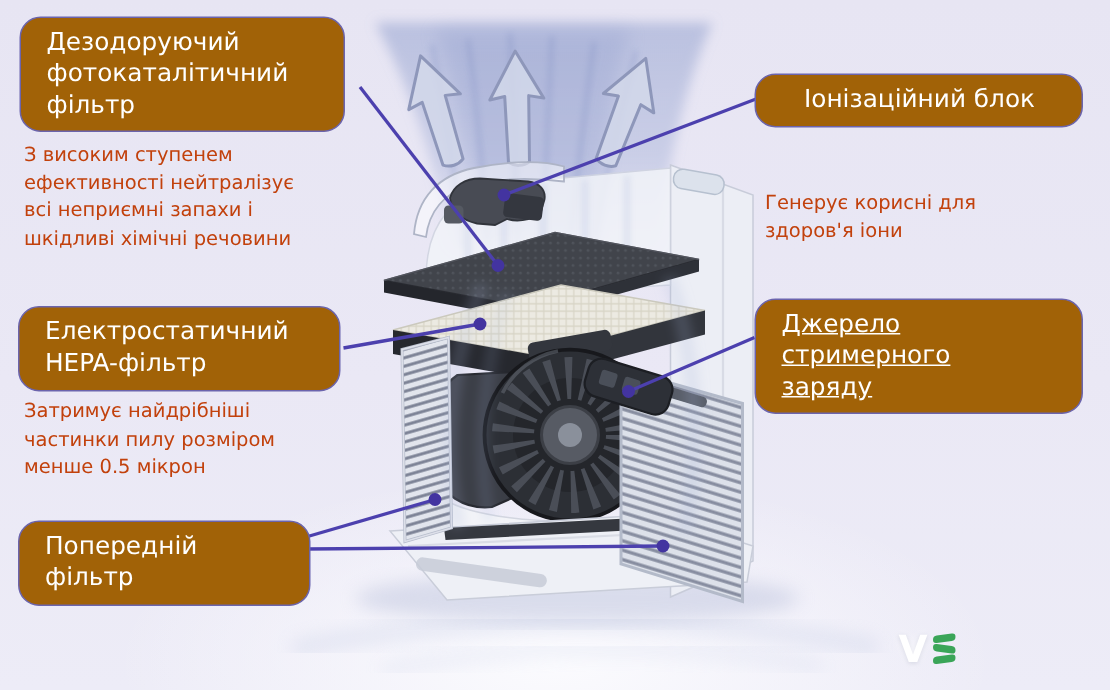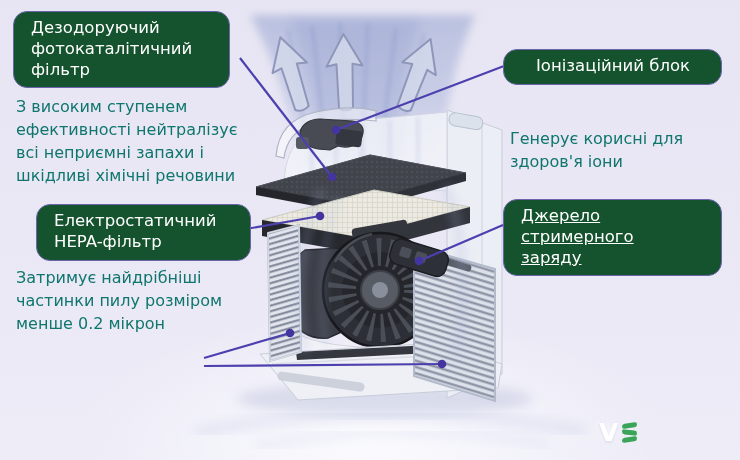--- a/index.html
+++ b/index.html
@@ -9,34 +9,34 @@
     position:relative;
     background:
       radial-gradient(ellipse 420px 180px at 50% 96%, #fbfbfe 0%, rgba(251,251,254,0) 70%),
       linear-gradient(180deg, #e7e5f3 0%, #eae8f5 55%, #edecf7 100%);
   }
   #stage { position:absolute; inset:0; width:740px; height:460px; }
   svg.layer { position:absolute; left:0; top:0; width:740px; height:460px; }
 
   .callout-box {
     position:absolute;
-    background:#14532d;
+    background:#a16207;
     border:1px solid #6b64ad;
     border-radius:14px;
     color:#ffffff;
     font-size:16.5px;
     line-height:1.26;
     padding:6px 16px 7px 17px;
     white-space:pre-line;
     z-index:30;
   }
   .callout-desc {
     position:absolute;
-    color:#0f766e;
-    font-size:16px;
+    color:#c2410c;
+    font-size:13px;
     line-height:1.44;
     white-space:pre-line;
     z-index:30;
   }
   .centered { text-align:center; }
 
   .logo {
     position:absolute; left:599px; top:418px;
     display:flex; align-items:center;
     font-weight:bold; font-size:25px; letter-spacing:1px;
@@ -217,26 +217,27 @@
   </svg>
 
   <div class="callout-box" style="left:13px; top:11px; width:217px;">Дезодоруючий
 фотокаталітичний
 фільтр</div>
   <div class="callout-desc" style="left:16px; top:95px; width:250px;">З високим ступенем
 ефективності нейтралізує
 всі неприємні запахи і
 шкідливі хімічні речовини</div>
 
-  <div class="callout-box" style="left:12px; top:204px; width:215px;margin-left:24px;">Електростатичний
+  <div class="callout-box" style="left:12px; top:204px; width:215px;">Електростатичний
 HEPA-фільтр</div>
   <div class="callout-desc" style="left:16px; top:266px; width:250px;">Затримує найдрібніші
 частинки пилу розміром
-менше 0.2 мікрон</div>
-
+менше 0.5 мікрон</div>
+
+  <div class="callout-box" style="left:12px; top:347px; width:195px;">Попередній фільтр</div>
 
   <div class="callout-box centered" style="left:503px; top:49px; width:219px;">Іонізаційний блок</div>
   <div class="callout-desc" style="left:510px; top:91px; width:228px;margin-top:36px;">Генерує корисні для
 здоров'я іони</div>
 
   <div class="callout-box" style="left:503px; top:199px; width:219px;text-decoration:underline;">Джерело стримерного
 заряду</div>
 
   <div class="logo">
     <span>V</span>

